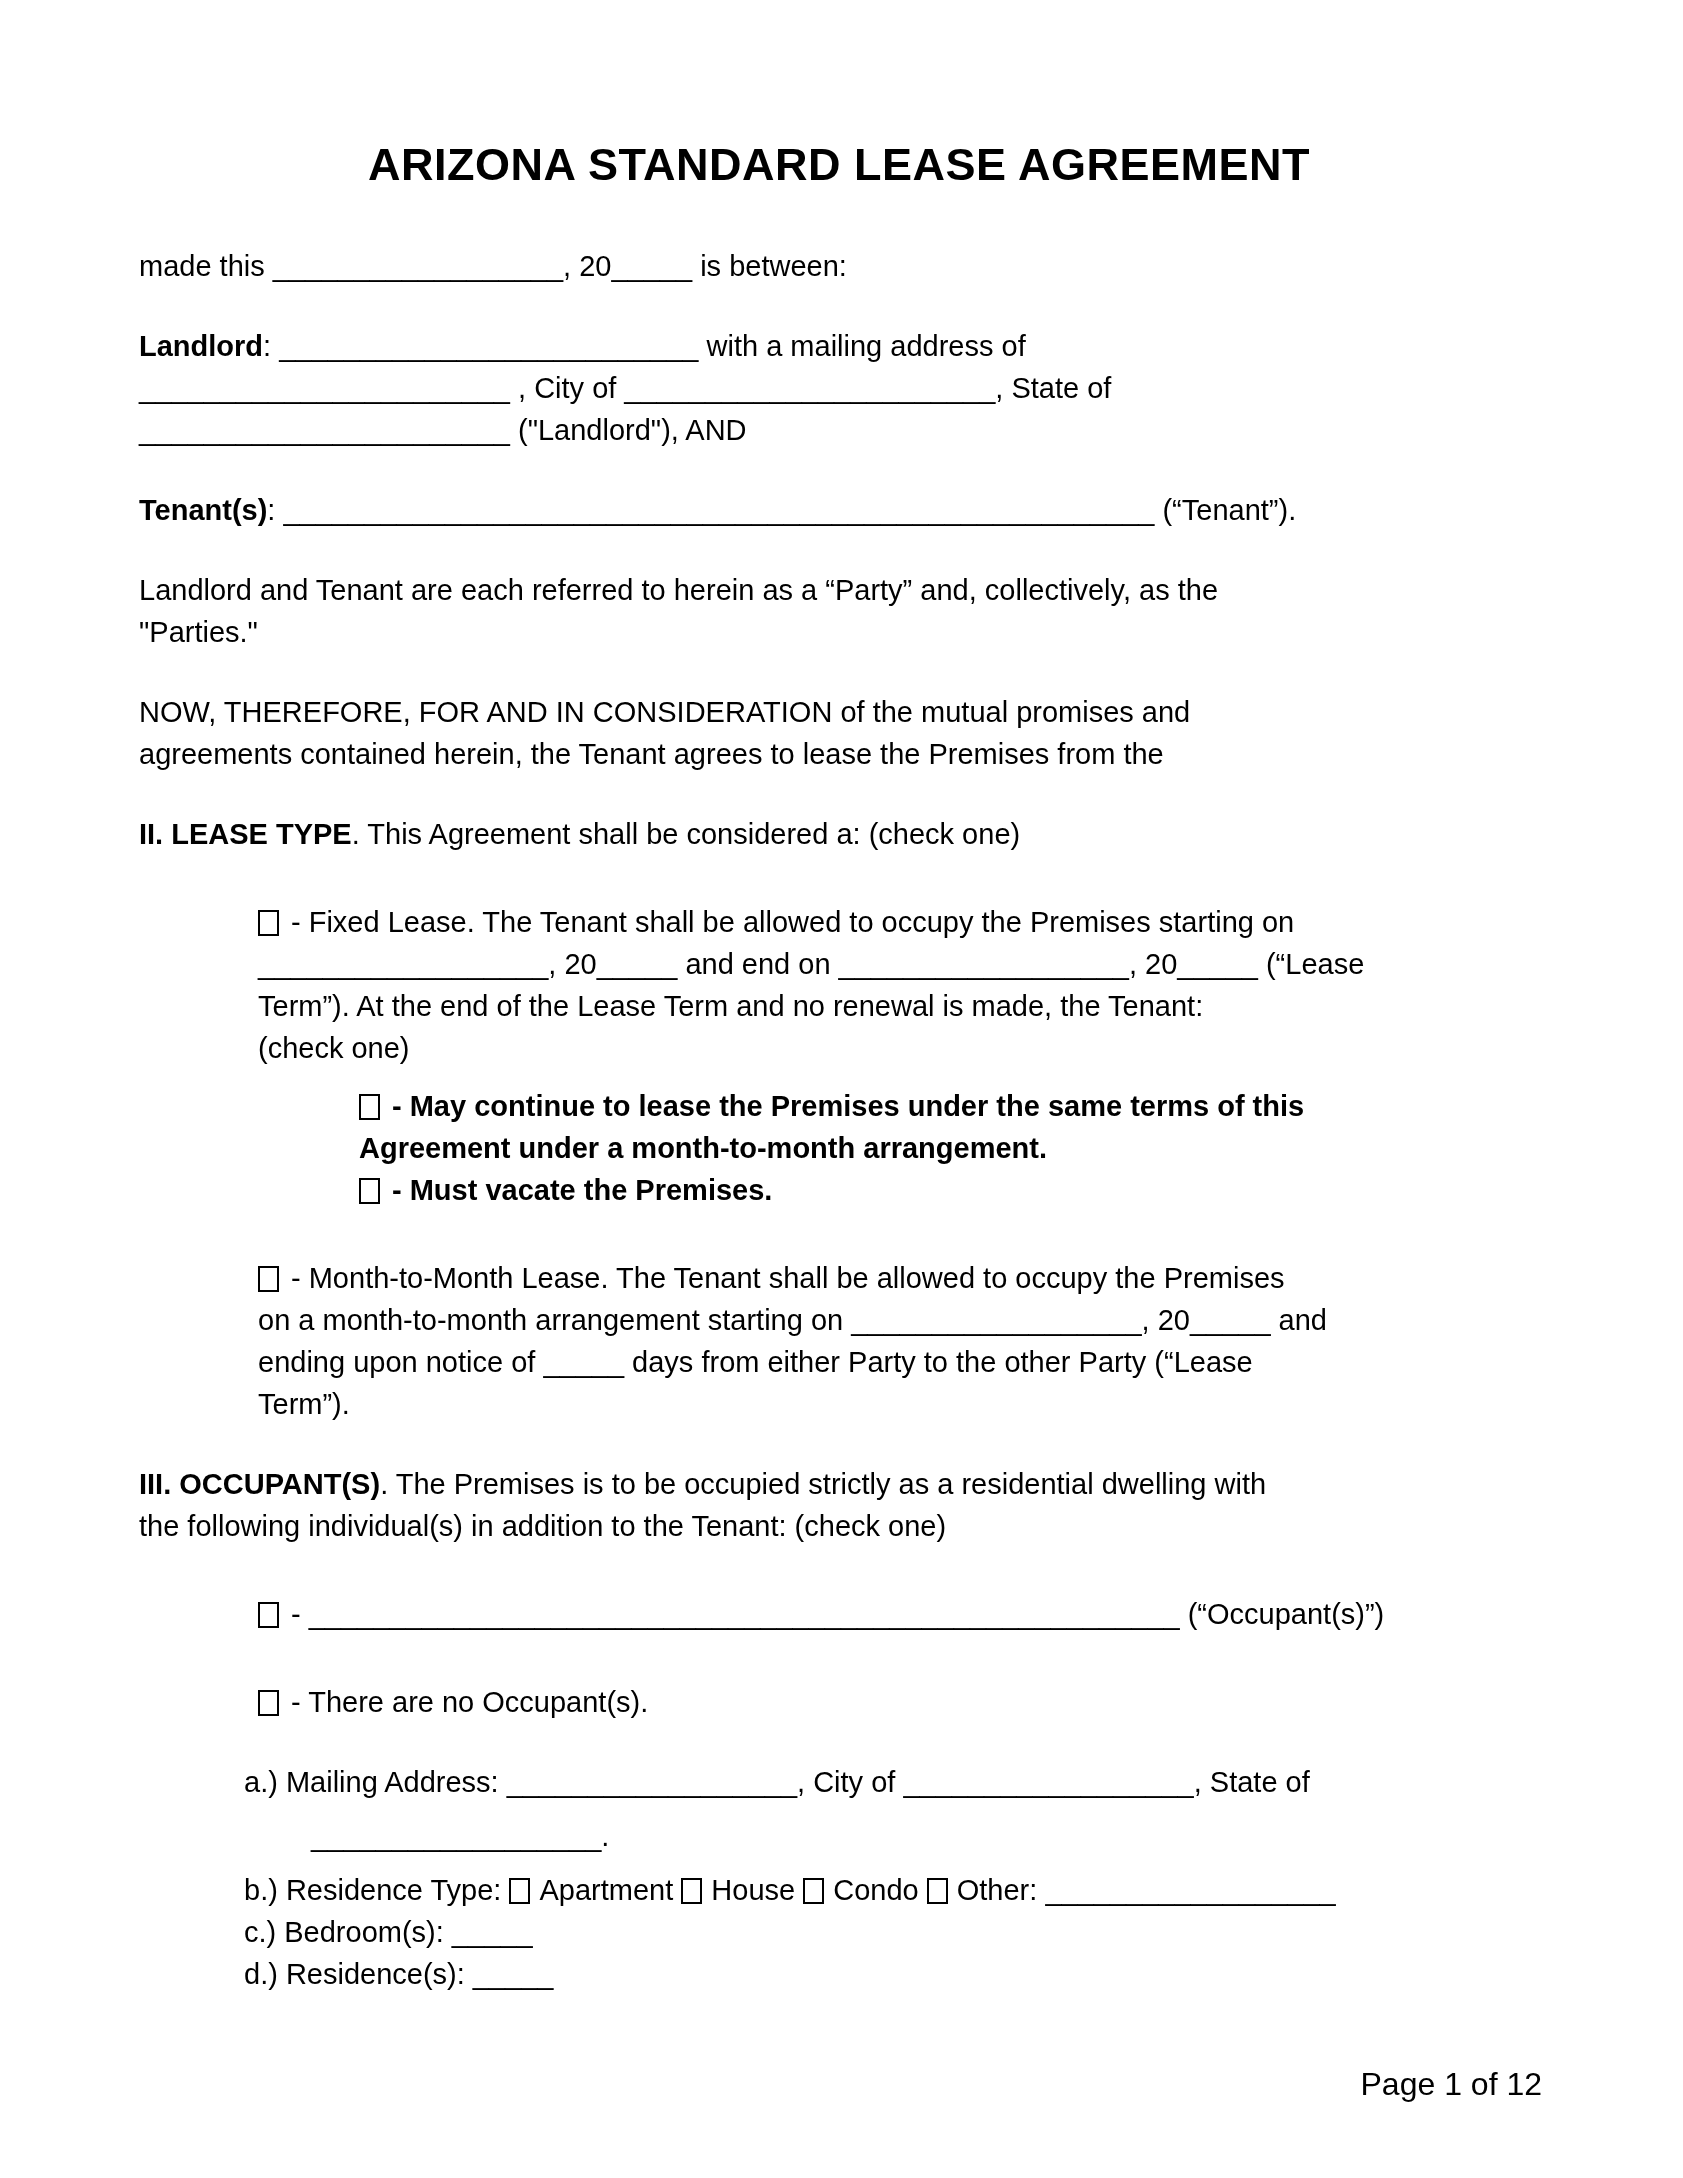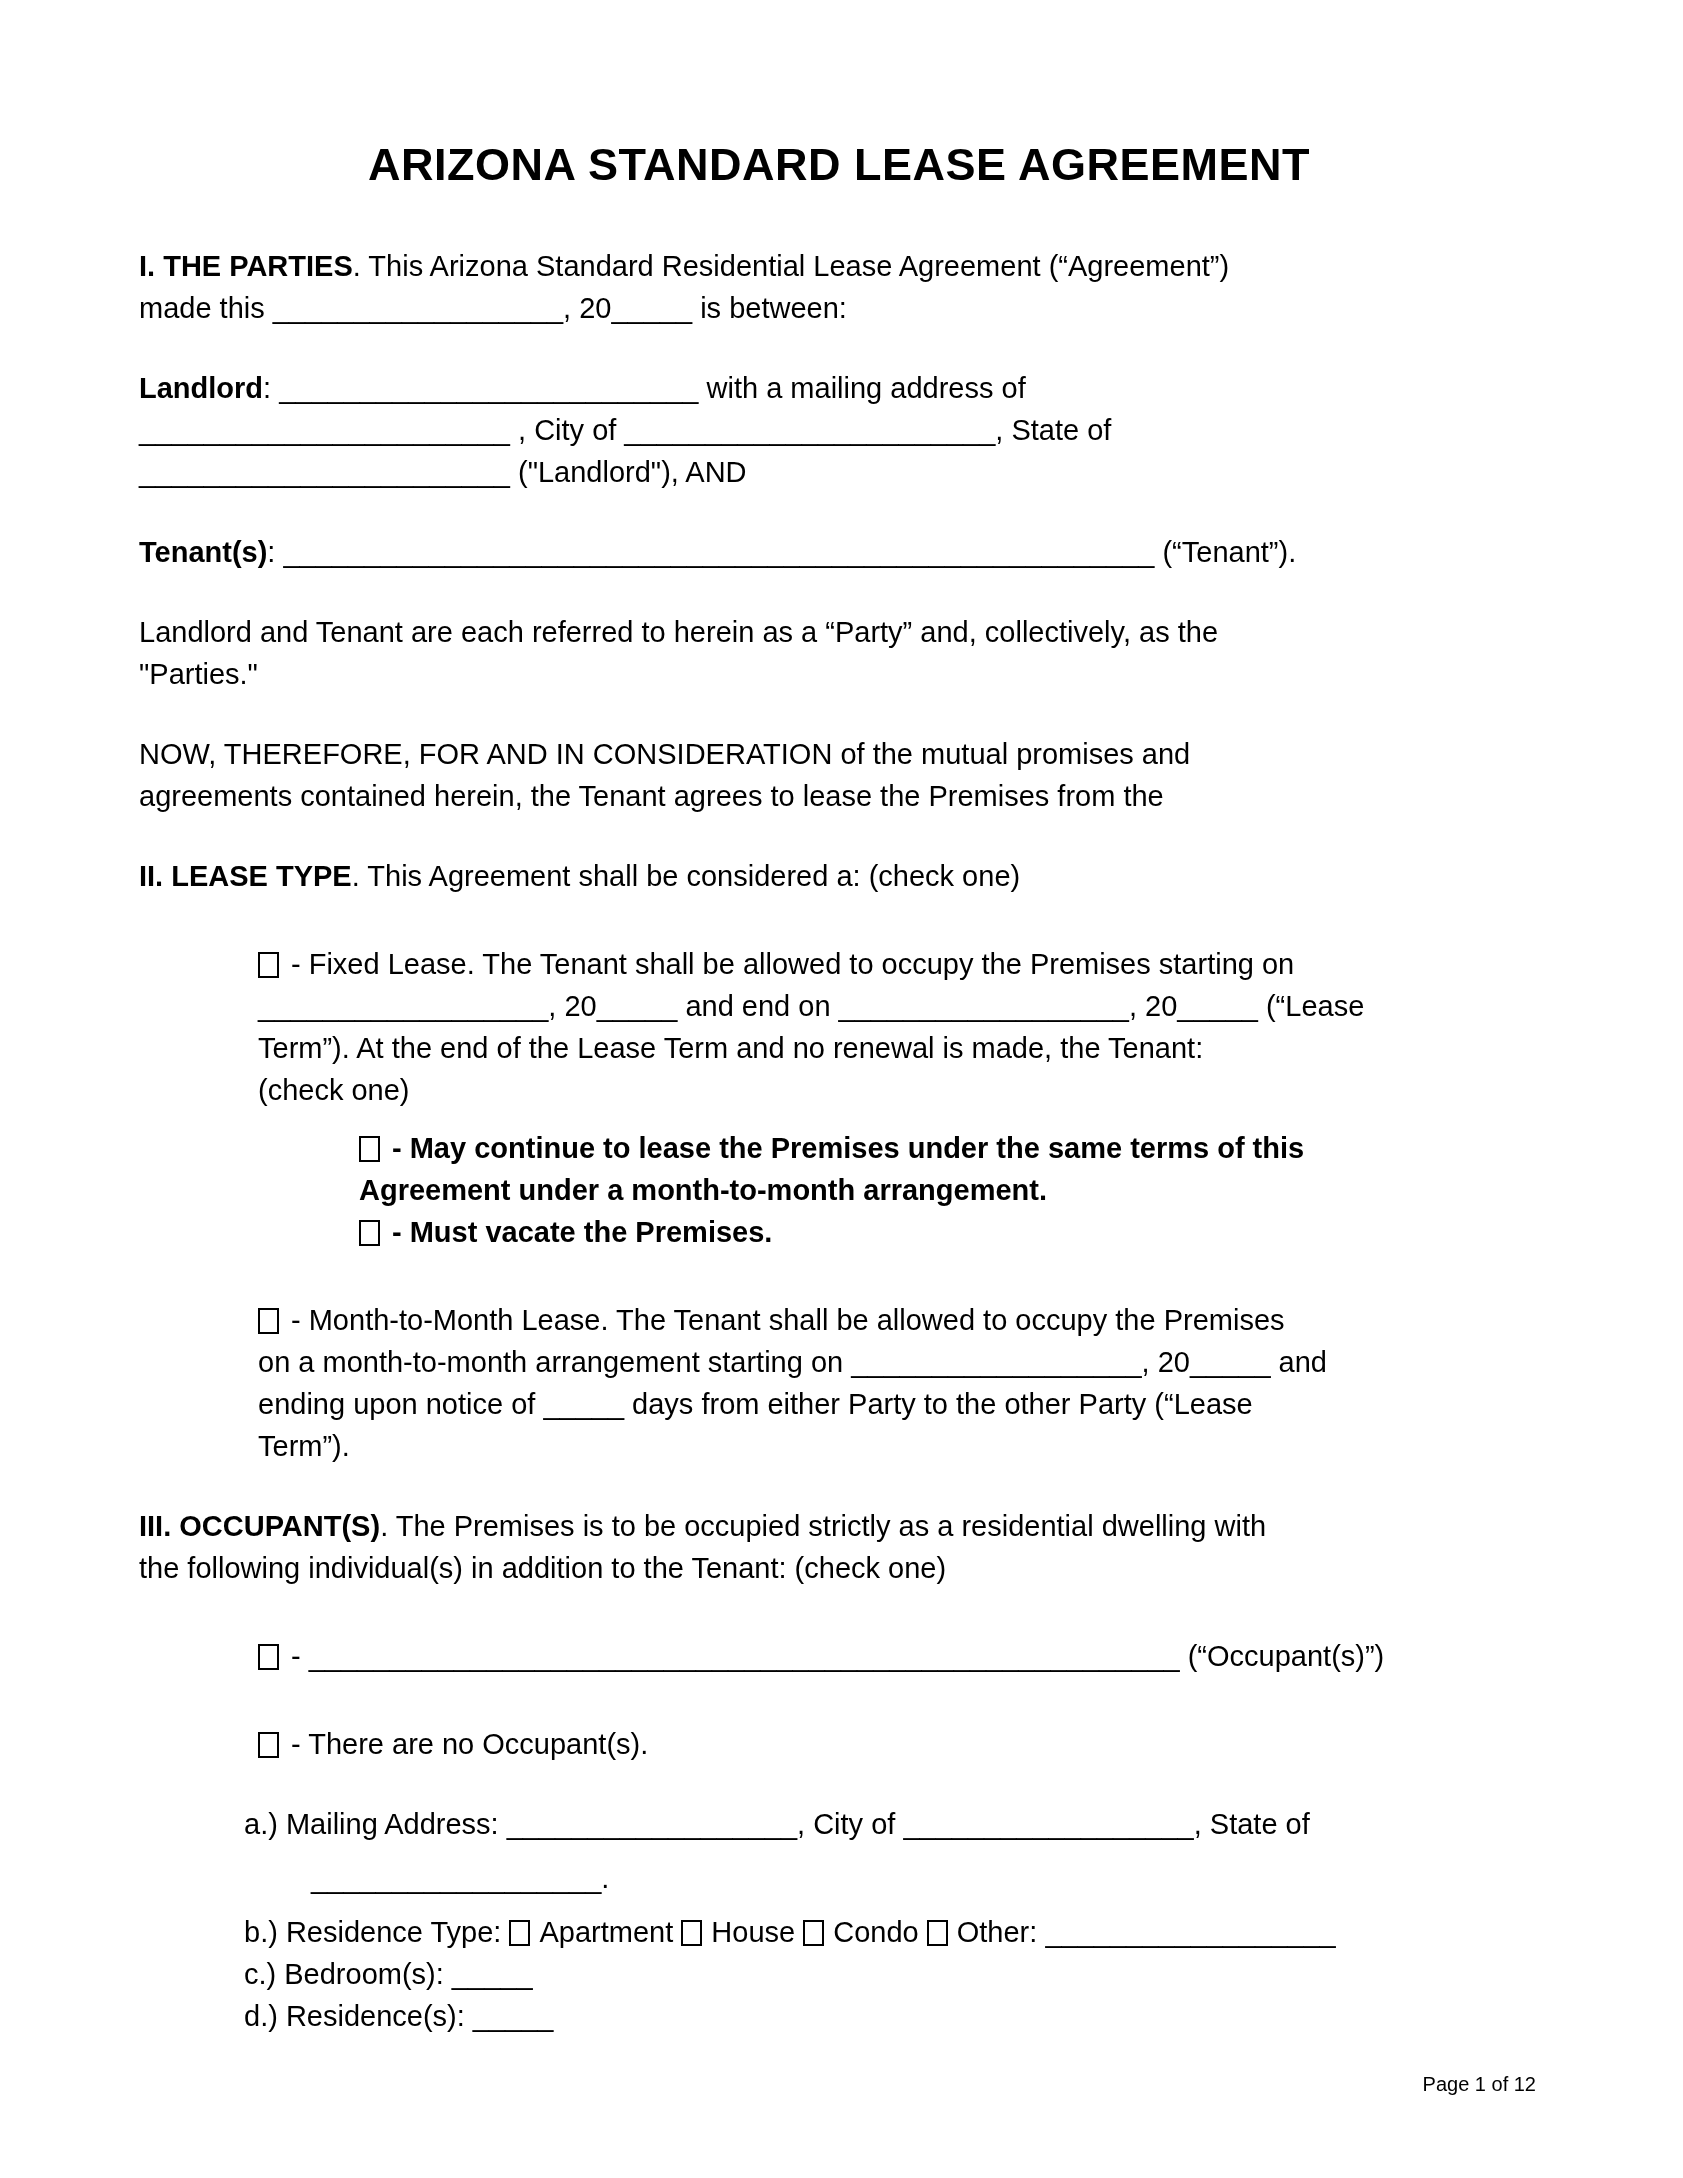--- a/index.html
+++ b/index.html
@@ -23,34 +23,33 @@
   .indent2 { padding-left:220px;font-weight:bold; }
   .prop { padding-left:105px; margin:0; }
   .prop-cont { padding-left:160px; margin:12px; }
   .cb {
     display:inline-block; width:21px; height:26px;
     border:2.5px solid #000; box-sizing:border-box;
     margin-right:12px; vertical-align:-4px; background:#fff;
   }
   .cb.inline { margin-right:9px; }
   .footer {
-    position:absolute; top:2067px; right:147px;
-    font-size:20px; line-height:34px;
+    position:absolute; top:2067px; right:141px;
+    font-size:32px; line-height:34px;
   }
 </style>
 </head>
 <body>
 
 <div class="page">
   <div class="content">
 
     <h1 class="title">ARIZONA STANDARD LEASE AGREEMENT</h1>
 
     <div class="p">
-      <div><span class="b">I. THE PARTIES</span><span>. This Arizona Standard Residential Lease Agreement (“Agreement”)</span></div>
       <div>made this __________________, 20_____ is between:</div>
     </div>
 
     <div class="p">
       <div><span class="b">Landlord</span><span>: __________________________ with a mailing address of</span></div>
       <div>_______________________ , City of _______________________, State of</div>
       <div>_______________________ ("Landlord"), AND</div>
     </div>
 
     <div class="p">

